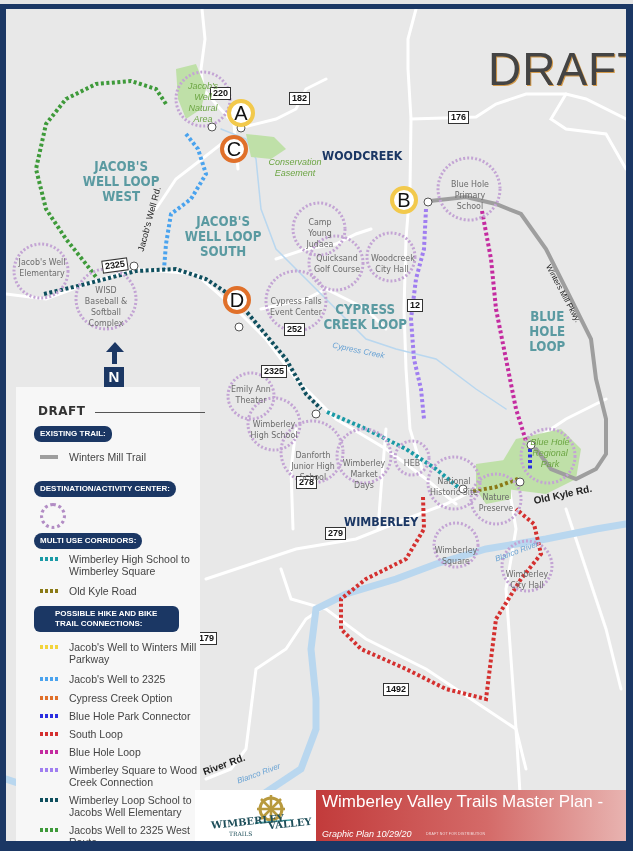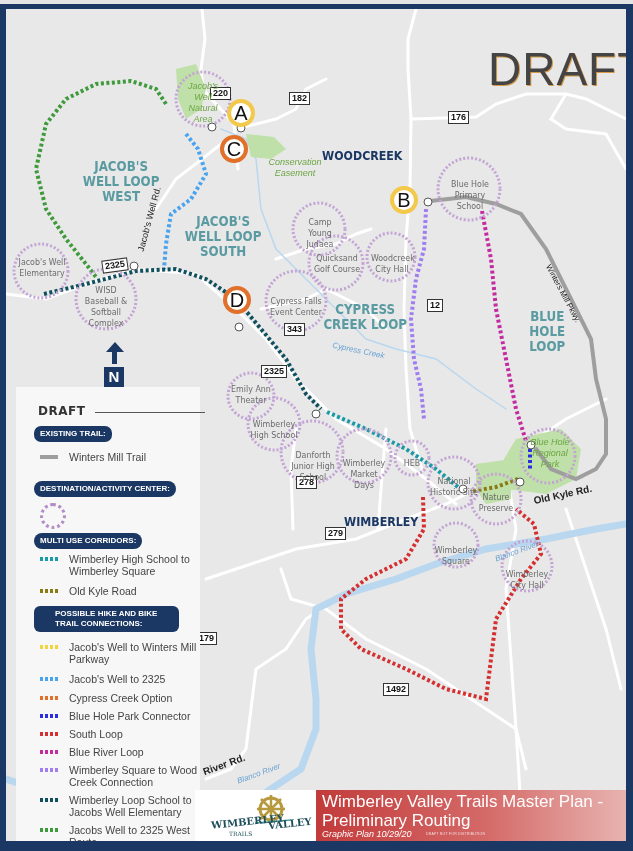--- a/index.html
+++ b/index.html
@@ -135,22 +135,22 @@
   <div class="lbl area" style="left:310px;top:293px;">CYPRESS<br>CREEK LOOP</div>
   <div class="lbl area" style="left:520px;top:300px;">BLUE<br>HOLE<br>LOOP</div>
 
   <div class="lbl town" style="left:316px;top:139px;">WOODCREEK</div>
   <div class="lbl town" style="left:338px;top:505px;">WIMBERLEY</div>
 
   <div class="road-tag" style="left:204px;top:78px;">220</div>
   <div class="road-tag" style="left:283px;top:83px;">182</div>
   <div class="road-tag" style="left:442px;top:102px;">176</div>
   <div class="road-tag" style="left:96px;top:250px;transform:rotate(-8deg);">2325</div>
-  <div class="road-tag" style="left:401px;top:290px;margin-left:20px;">12</div>
-  <div class="road-tag" style="left:278px;top:314px;">343</div>
+  <div class="road-tag" style="left:401px;top:290px;">12</div>
+  <div class="road-tag" style="left:278px;top:314px;">252</div>
   <div class="road-tag" style="left:255px;top:356px;">2325</div>
   <div class="road-tag" style="left:290px;top:467px;">278</div>
   <div class="road-tag" style="left:319px;top:518px;">279</div>
   <div class="road-tag" style="left:377px;top:664px;margin-top:10px;">1492</div>
   <div class="road-tag" style="left:190px;top:623px;text-align:center;">179</div>
 
   <div class="lbl" style="left:110px;top:205px;font-size:9px;transform:rotate(-75deg);color:#222;">Jacob's Well Rd.</div>
   <div class="lbl" style="left:525px;top:280px;font-size:8px;transform:rotate(62deg);color:#222;">Winters Mill Pkwy.</div>
   <div class="lbl" style="left:527px;top:480px;font-size:10px;font-weight:bold;transform:rotate(-12deg);color:#222;">Old Kyle Rd.</div>
   <div class="lbl" style="left:196px;top:750px;font-size:10px;font-weight:bold;transform:rotate(-20deg);color:#222;">River Rd.</div>
@@ -231,21 +231,21 @@
     <div class="leg-item" style="top:323px;">
       <div class="sw dotted" style="--c:#2b2ee0;"></div>
       <div class="txt">Blue Hole Park Connector</div>
     </div>
     <div class="leg-item" style="top:341px;">
       <div class="sw dotted" style="--c:#d4302f;"></div>
       <div class="txt">South Loop</div>
     </div>
     <div class="leg-item" style="top:359px;">
       <div class="sw dotted" style="--c:#c42ba0;"></div>
-      <div class="txt">Blue River Loop</div>
+      <div class="txt">Blue Hole Loop</div>
     </div>
     <div class="leg-item" style="top:377px;">
       <div class="sw dotted" style="--c:#a07ef0;"></div>
       <div class="txt">Wimberley Square to Wood Creek Connection</div>
     </div>
     <div class="leg-item" style="top:407px;">
       <div class="sw dotted" style="--c:#0f4f5e;"></div>
       <div class="txt">Wimberley Loop School to Jacobs Well Elementary</div>
     </div>
     <div class="leg-item" style="top:437px;">
@@ -265,16 +265,15 @@
         <line x1="28" y1="6" x2="8" y2="26"></line>
       </g>
     <line x1="2" y1="30" x2="38" y2="27" stroke="#4aa3a6" stroke-width="1.5"></line>
   </svg>
   <div class="l1">WIMBERLEY</div>
   <div class="l2">VALLEY</div>
   <div class="l3">TRAILS</div>
 </div>
 <div id="title-box">
   <div class="t1">Wimberley Valley Trails Master Plan -</div>
-  <div class="t2">Preliminary Routing</div>
   <div class="t3">Graphic Plan  10/29/20</div>
   <div class="t4">DRAFT NOT FOR DISTRIBUTION</div>
 </div>
 
 </body></html>

